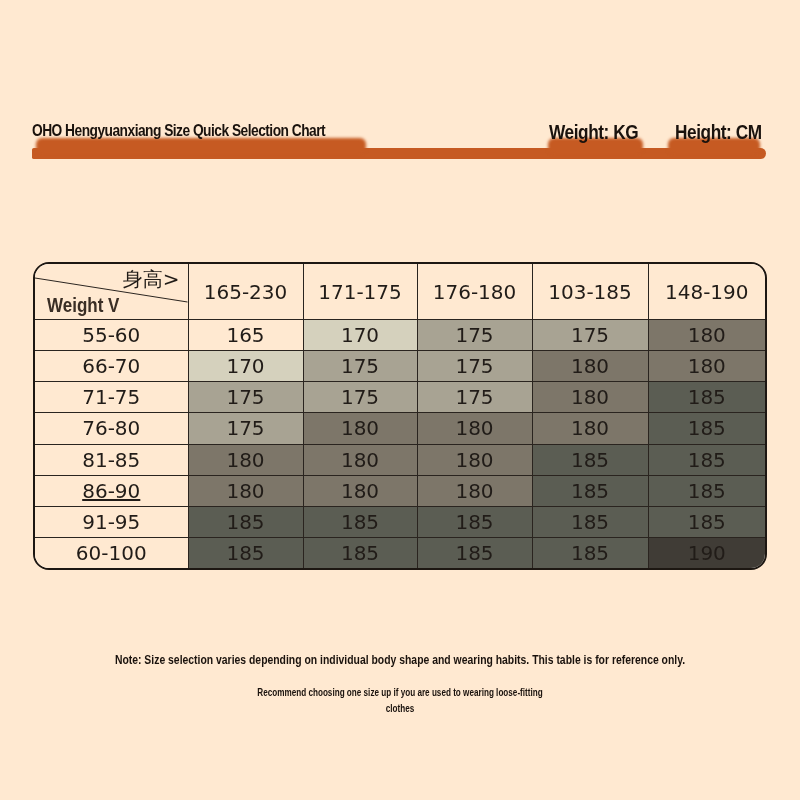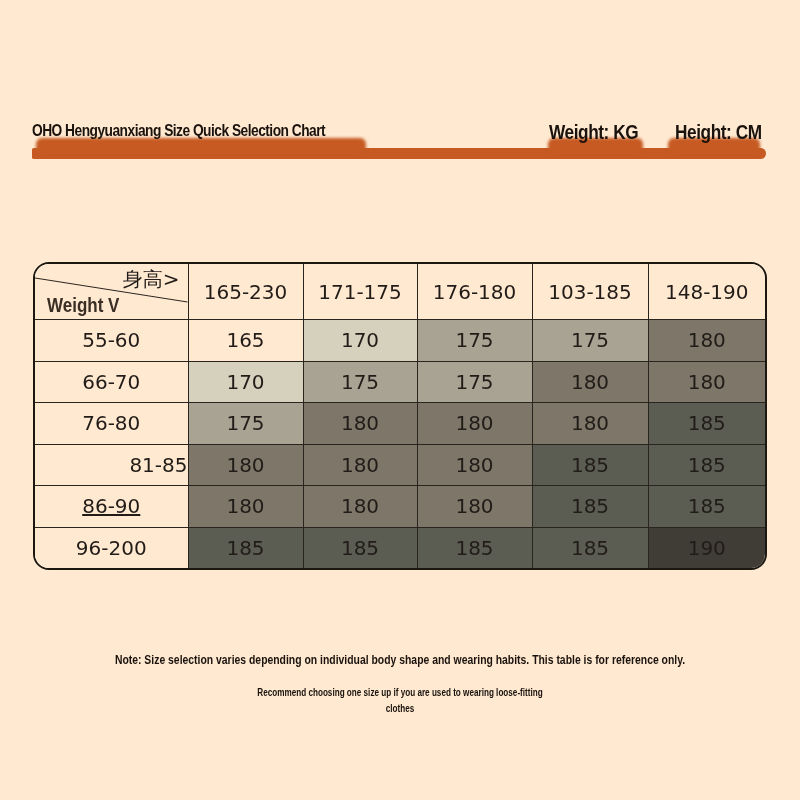--- a/index.html
+++ b/index.html
@@ -117,45 +117,61 @@
         </tr>
         <tr>
           <td style="background: rgb(255, 233, 209);">66-70</td>
           <td style="background: rgb(213, 209, 189);">170</td>
           <td style="background: rgb(168, 163, 147);">175</td>
           <td style="background: rgb(168, 163, 147);">175</td>
           <td style="background: rgb(125, 118, 105);">180</td>
           <td style="background: rgb(125, 118, 105);">180</td>
         </tr>
         <tr>
+          <td style="background: rgb(255, 233, 209);">71-75</td>
+          <td style="background: rgb(168, 163, 147);">175</td>
+          <td style="background: rgb(168, 163, 147);">175</td>
+          <td style="background: rgb(168, 163, 147);">175</td>
+          <td style="background: rgb(125, 118, 105);">180</td>
+          <td style="background: rgb(91, 93, 83);">185</td>
+        </tr>
+        <tr>
           <td style="background: rgb(255, 233, 209);">76-80</td>
           <td style="background: rgb(168, 163, 147);">175</td>
           <td style="background: rgb(125, 118, 105);">180</td>
           <td style="background: rgb(125, 118, 105);">180</td>
           <td style="background: rgb(125, 118, 105);">180</td>
           <td style="background: rgb(91, 93, 83);">185</td>
         </tr>
         <tr>
-          <td style="background: rgb(255, 233, 209); text-align: right;">81-85</td>
+          <td style="background: rgb(255, 233, 209);">81-85</td>
           <td style="background: rgb(125, 118, 105);">180</td>
           <td style="background: rgb(125, 118, 105);">180</td>
           <td style="background: rgb(125, 118, 105);">180</td>
           <td style="background: rgb(91, 93, 83);">185</td>
           <td style="background: rgb(91, 93, 83);">185</td>
         </tr>
         <tr>
           <td style="background: rgb(255, 233, 209); text-decoration: underline;">86-90</td>
           <td style="background: rgb(125, 118, 105);">180</td>
           <td style="background: rgb(125, 118, 105);">180</td>
           <td style="background: rgb(125, 118, 105);">180</td>
           <td style="background: rgb(91, 93, 83);">185</td>
           <td style="background: rgb(91, 93, 83);">185</td>
         </tr>
         <tr>
-          <td style="background: rgb(255, 233, 209);">96-200</td>
+          <td style="background: rgb(255, 233, 209);">91-95</td>
+          <td style="background: rgb(91, 93, 83);">185</td>
+          <td style="background: rgb(91, 93, 83);">185</td>
+          <td style="background: rgb(91, 93, 83);">185</td>
+          <td style="background: rgb(91, 93, 83);">185</td>
+          <td style="background: rgb(91, 93, 83);">185</td>
+        </tr>
+        <tr>
+          <td style="background: rgb(255, 233, 209);">60-100</td>
           <td style="background: rgb(91, 93, 83);">185</td>
           <td style="background: rgb(91, 93, 83);">185</td>
           <td style="background: rgb(91, 93, 83);">185</td>
           <td style="background: rgb(91, 93, 83);">185</td>
           <td style="background: rgb(64, 60, 54); margin-left: 46px;">190</td>
         </tr>
       </tbody>
   </table>
 </div>
 

